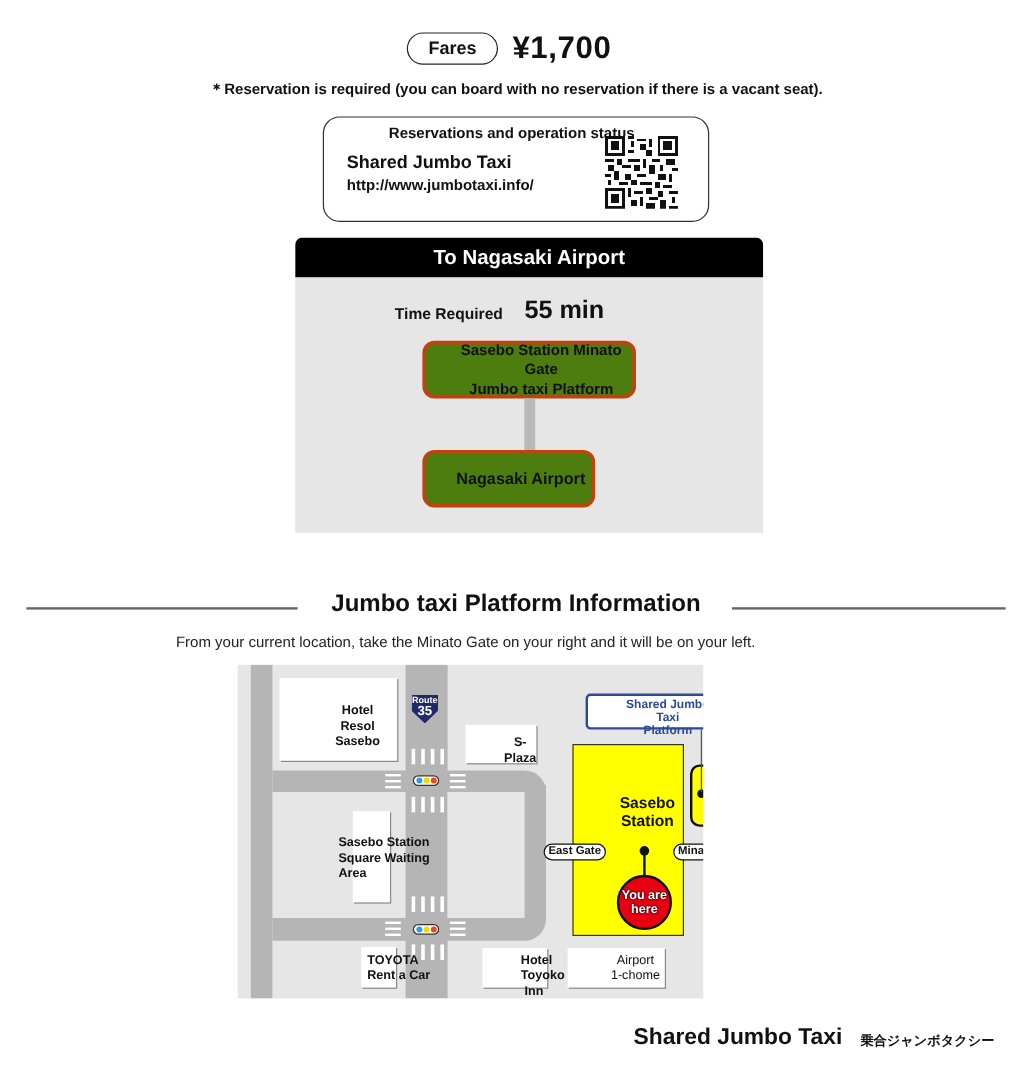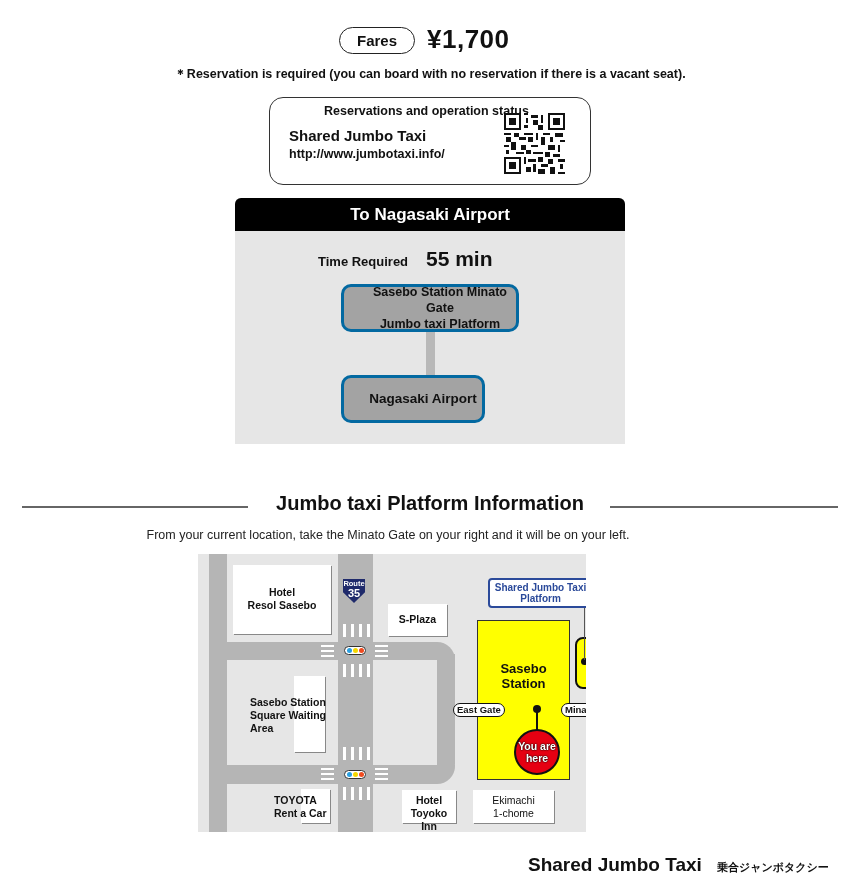--- a/index.html
+++ b/index.html
@@ -14,41 +14,41 @@
   .note { left: 0; width: 860px; top: 66px; text-align: center; font-size: 12.5px; font-weight: bold; }
 
   
   .res-box { left: 269px; top: 97px; width: 322px; height: 88px; border: 1.3px solid #333; border-radius: 14px; }
   .res-title { left: 316px; top: 104px; padding: 0 8px; background: #fff; font-size: 12.5px; font-weight: bold; }
   .res-name { left: 289px; top: 127px; font-size: 15px; font-weight: bold; }
   .res-url { left: 289px; top: 147px; font-size: 12.5px; font-weight: bold; }
   .qr { left: 504px; top: 113px; width: 61px; height: 61px; }
 
   
-  .route-panel { left: 235px; top: 198px; width: 390px; height: 246px; background: #e6e6e6; border-radius: 6px 6px 0 0; overflow: hidden; }
+  .route-panel { left: 246px; top: 198px; width: 390px; height: 246px; background: #e6e6e6; border-radius: 6px 6px 0 0; overflow: hidden; }
   .route-header { left: 0; top: 0; width: 390px; height: 33px; background: #000; color: #fff; font-size: 17px; font-weight: bold;
     display: flex; align-items: center; justify-content: center; }
   .time-label { left: 83px; top: 56px; font-size: 13px; font-weight: bold; }
   .time-value { left: 191px; top: 49px; font-size: 21px; font-weight: bold; }
-  .stop { background: #a3a3a3; border: 3px solid #0369a1; border-radius: 10px; display: flex; align-items: center; justify-content: center;
+  .stop { background: #4d7c0f; border: 3px solid #c2410c; border-radius: 10px; display: flex; align-items: center; justify-content: center;
     text-align: center; font-size: 12.5px; font-weight: bold; line-height: 16px; padding-left: 20px; }
   .stop-1 { left: 106px; top: 86px; width: 178px; height: 48px; }
   .stop-2 { left: 106px; top: 177px; width: 144px; height: 48px; font-size: 13.5px; }
   .connector { left: 191px; top: 134px; width: 9px; height: 44px; background: #b8b8b8; }
 
   
   .sec-line { height: 2px; background: #666; top: 506px; }
   .sec-title { left: 0; width: 860px; top: 492px; text-align: center; font-size: 20px; font-weight: bold; }
   .sec-sub { left: 0; width: 776px; top: 528px; text-align: center; font-size: 12.5px; color: #222; }
 
   
   .map { left: 198px; top: 554px; width: 388px; height: 278px; background: #e6e6e6; overflow: hidden; }
   .road { background: #b5b5b5; position: absolute; }
   .bldg { position: absolute; background: #fff; box-shadow: 1px 1px 0 #888; }
-  .lbl { position: absolute; font-size: 10.5px; font-weight: bold; color: #111; line-height: 13px; text-align: center; }
+  .lbl { position: absolute; font-size: 10.5px; font-weight: bold; color: #111; line-height: 13px; text-align: center; padding-left: 32px; }
   .crosswalk { position: absolute; display: flex; gap: 5px; }
   .crosswalk span { display: block; width: 3px; height: 13px; background: #fff; }
   .crosswalk-h { position: absolute; display: flex; flex-direction: column; gap: 3px; }
   .crosswalk-h span { display: block; width: 13px; height: 2px; background: #fff; }
   .signal { position: absolute; width: 22px; height: 9px; background: #fff; border: 1px solid #333; border-radius: 5px;
     display: flex; align-items: center; justify-content: center; gap: 1px; }
   .signal i { display: block; width: 5px; height: 5px; border-radius: 50%; }
   .route-badge { position: absolute; width: 22px; height: 24px; background: #1f2a6b; color: #fff; font-weight: bold;
     clip-path: polygon(0 0, 100% 0, 100% 55%, 50% 100%, 0 55%); text-align: center; }
   .route-badge .rw { font-size: 7.5px; line-height: 9px; display: block; }
@@ -247,21 +247,21 @@
   </div>
 
   <div class="bldg" style="left:204px;top:236px;width:54px;height:33px;"></div>
   <div class="lbl" style="left:204px;top:240px;width:54px;">
     <div>Hotel</div>
     <div>Toyoko Inn</div>
   </div>
 
   <div class="bldg" style="left:275px;top:236px;width:81px;height:33px;"></div>
   <div class="lbl" style="left:275px;top:240px;width:81px;font-weight:normal;">
-    <div>Ekimachi</div>
+    <div>Airport</div>
     <div>1-chome</div>
   </div>
 
   <div style="position:absolute;left:279px;top:66px;width:93px;height:160px;background:#ffff00;border:1.5px solid #333;"></div>
   <div class="lbl" style="left:279px;top:107px;width:93px;font-size:13px;line-height:15px;">
     <div>Sasebo</div>
     <div>Station</div>
   </div>
 
   <div style="position:absolute;left:377px;top:83px;width:18px;height:52px;background:#ffff00;border:2.5px solid #111;border-radius:8px;"></div>

